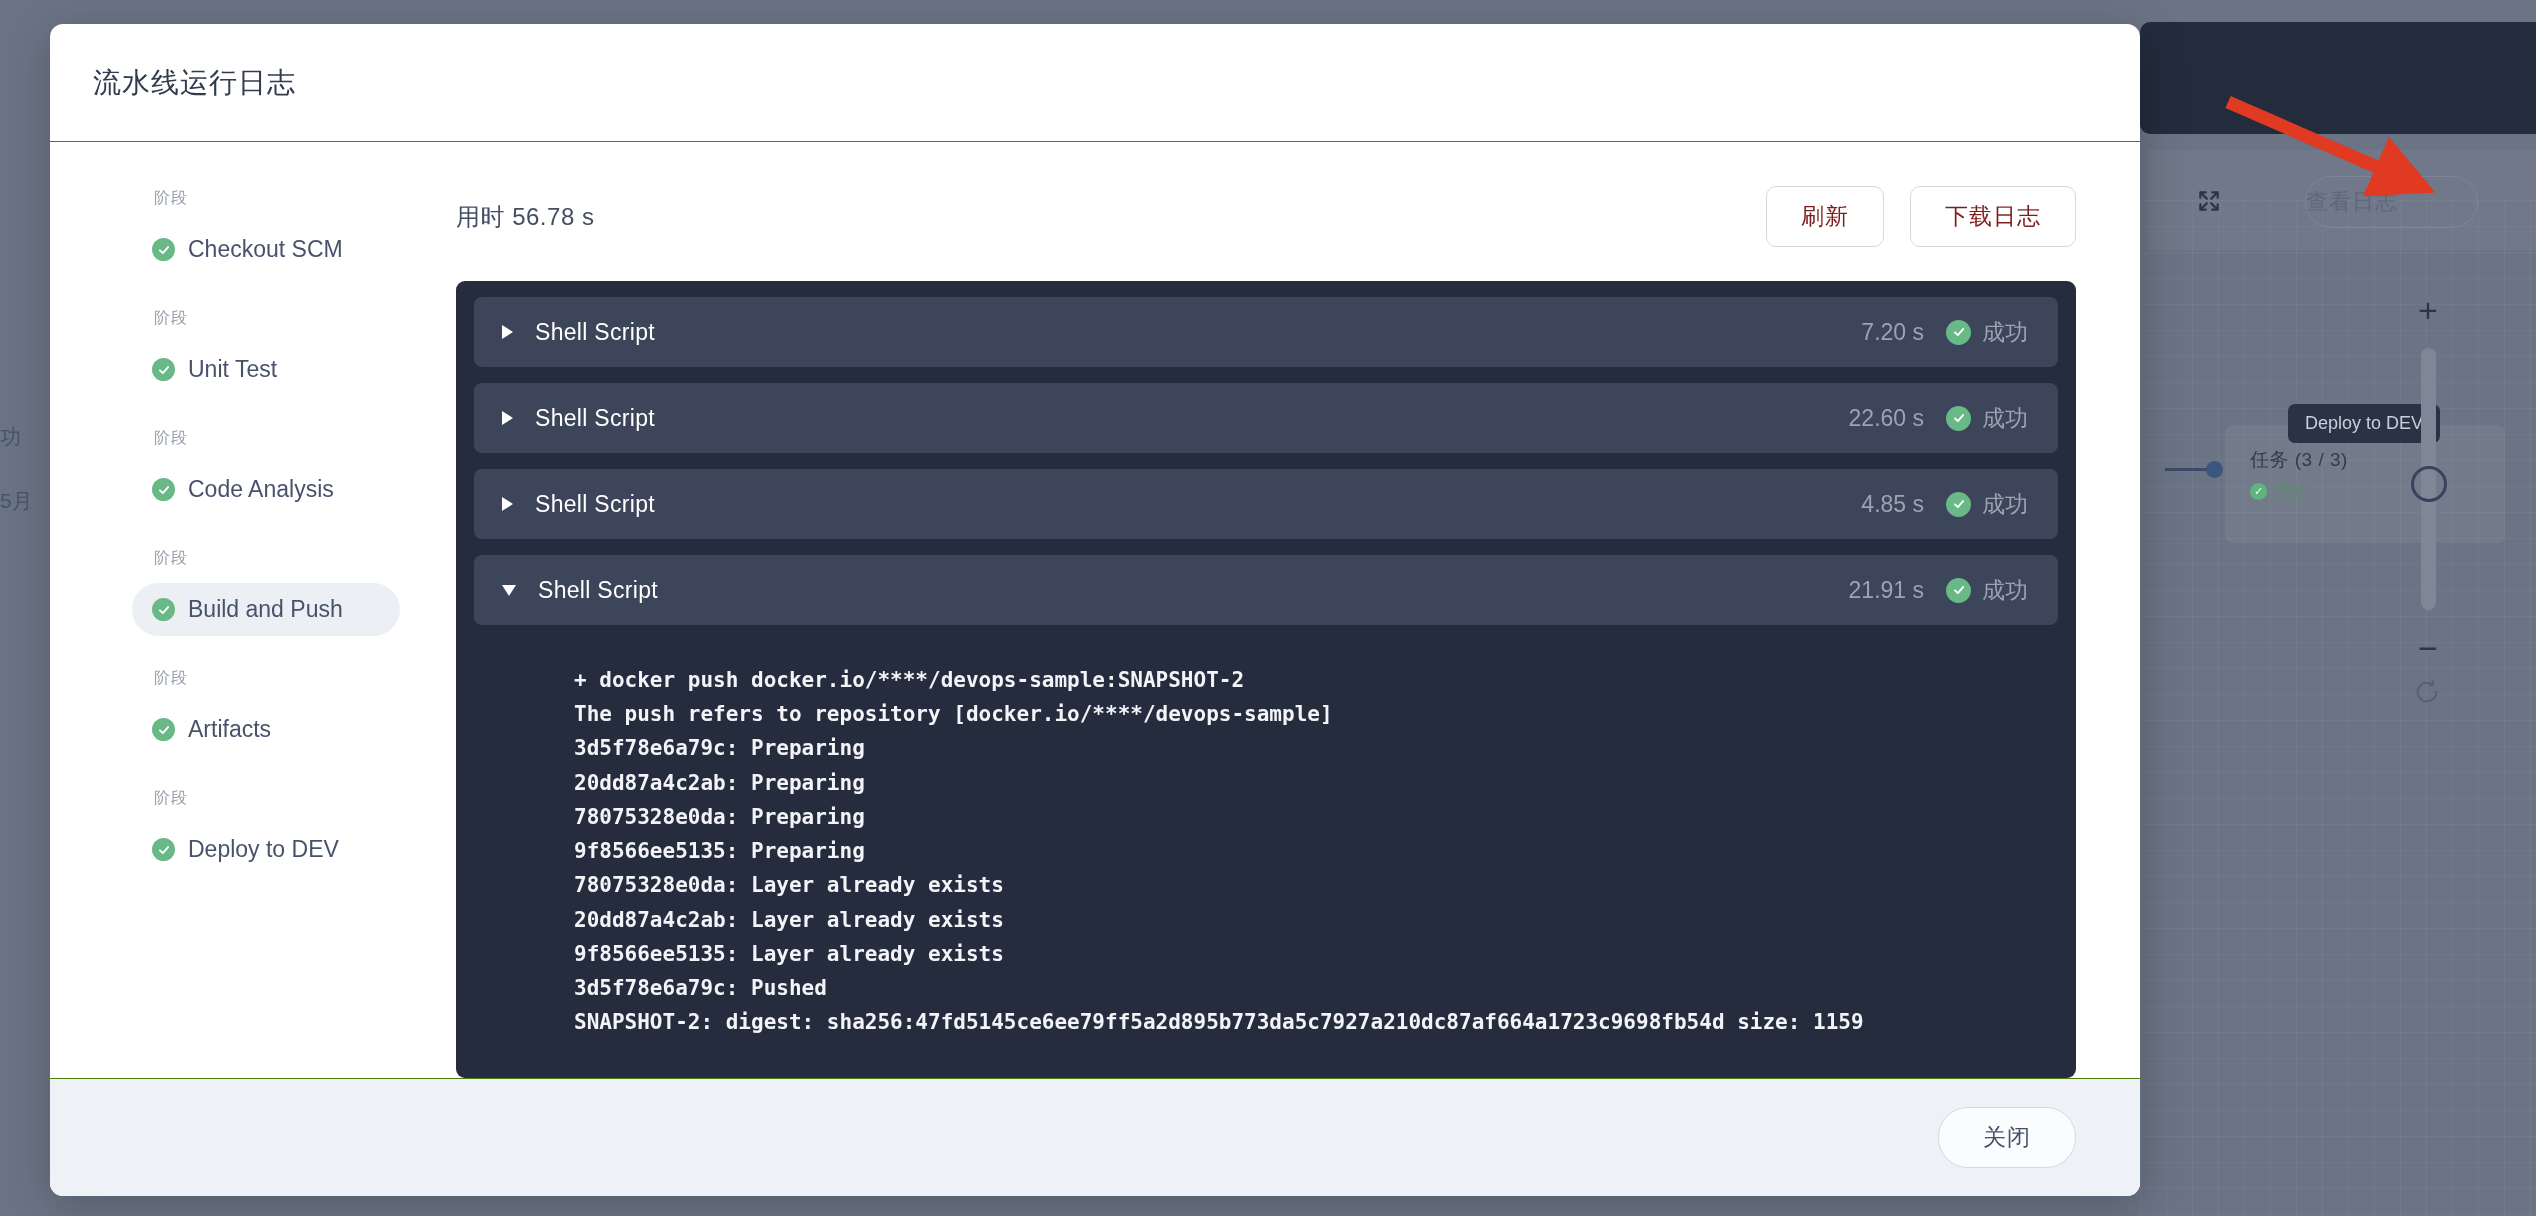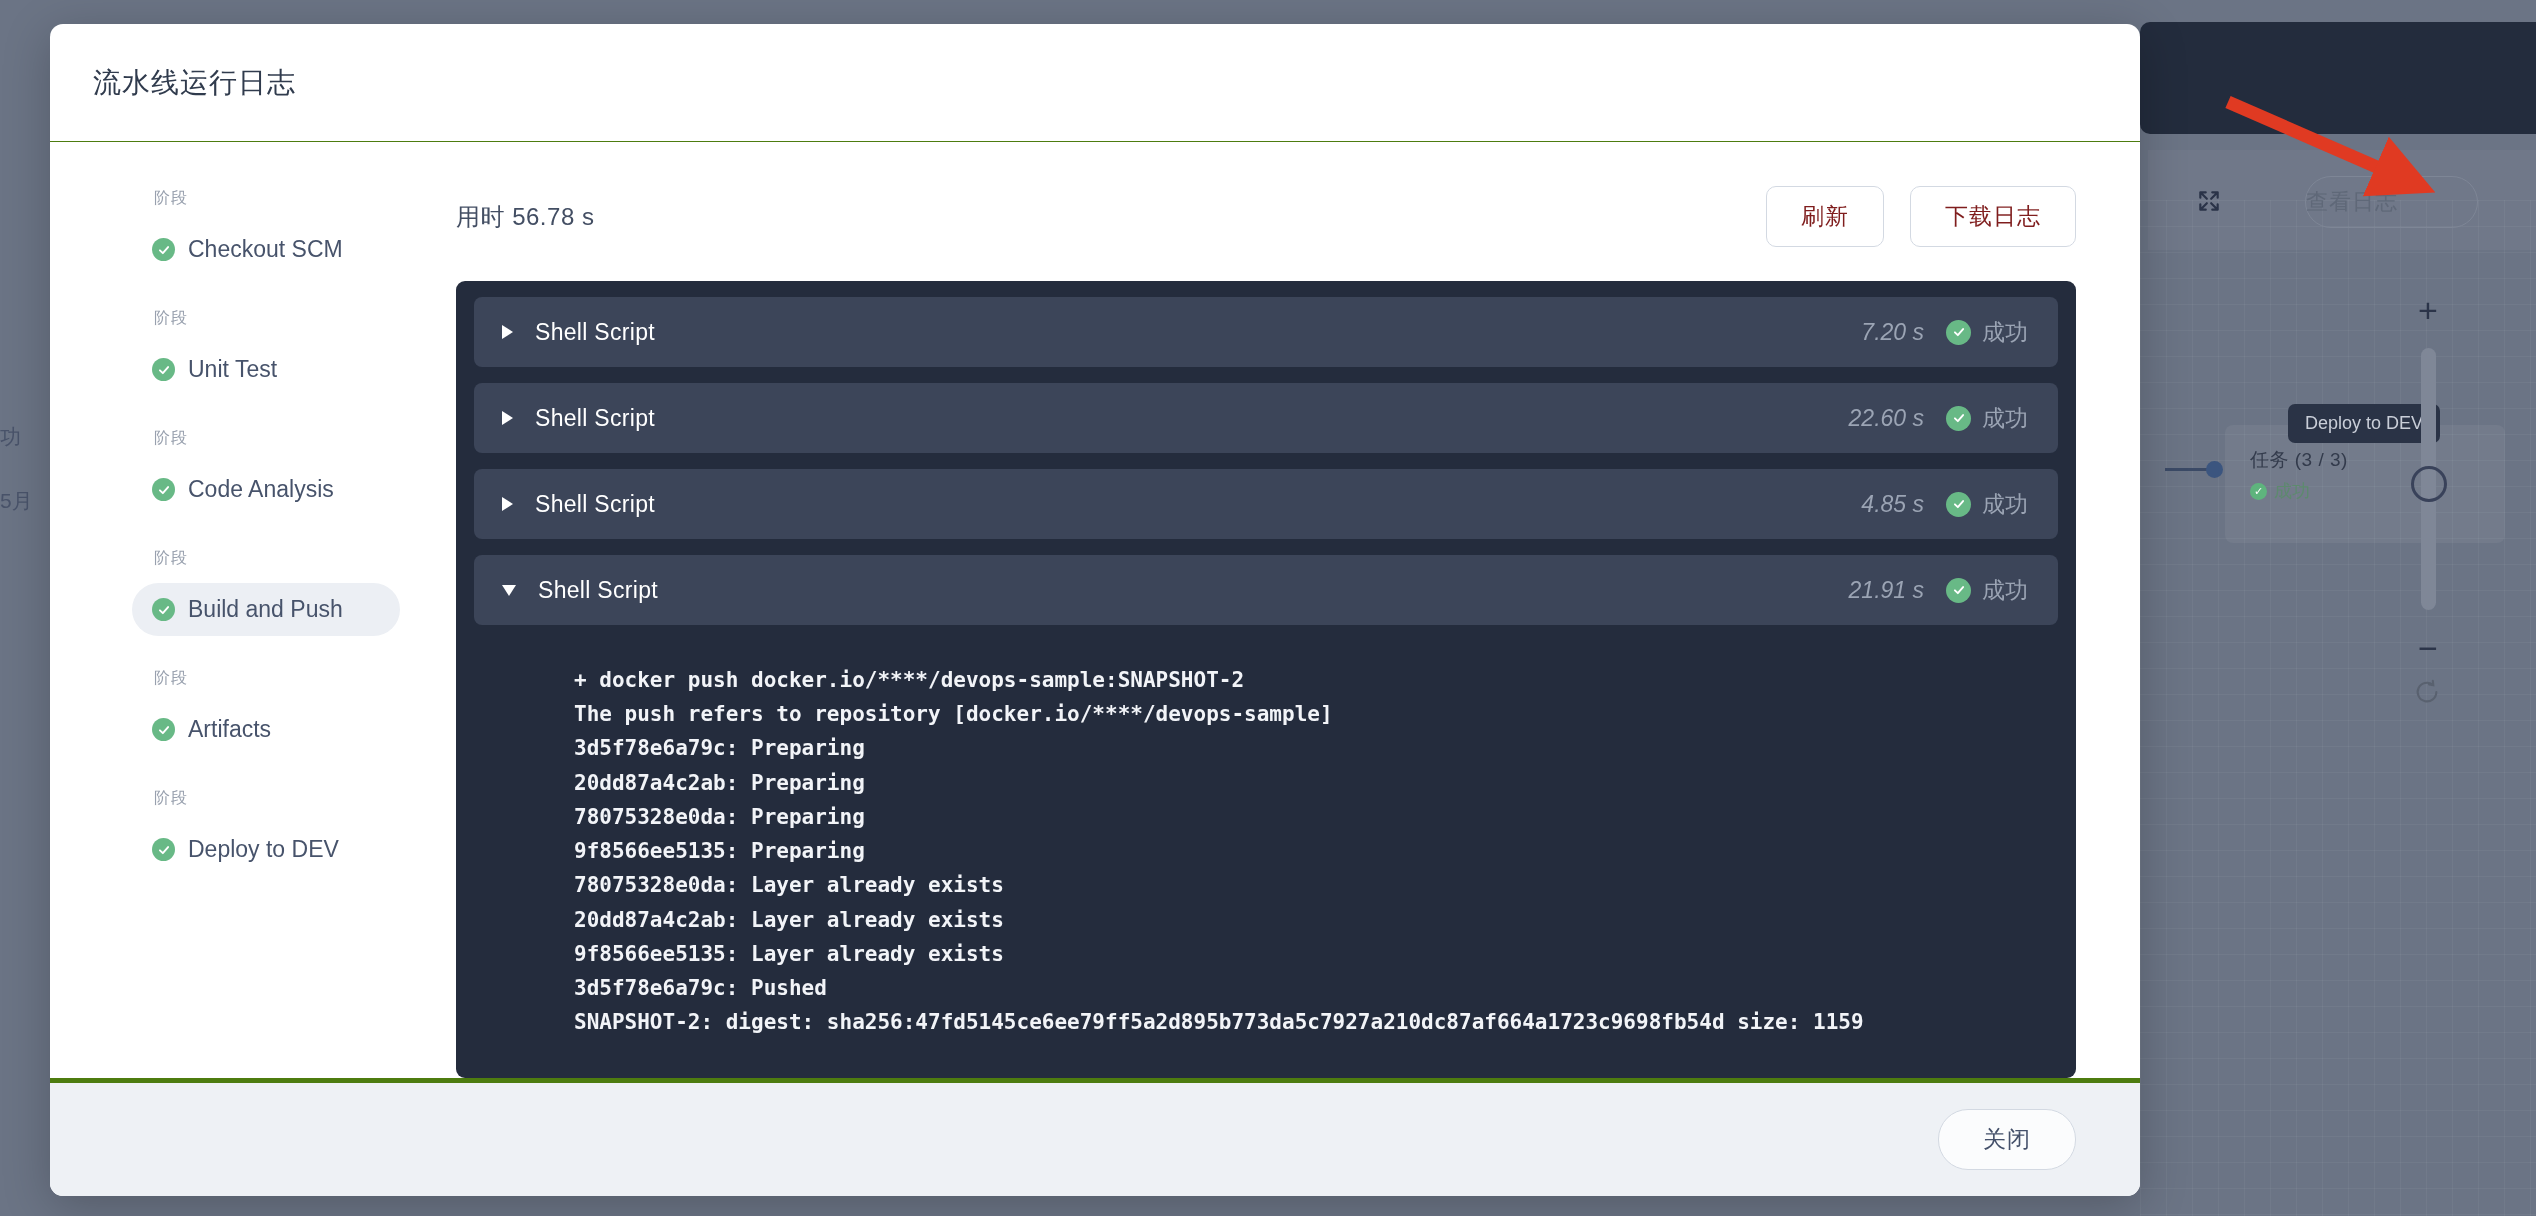--- a/index.html
+++ b/index.html
@@ -207,41 +207,41 @@
     border-left: 11px solid #ffffff;
     border-top: 7px solid transparent;
     border-bottom: 7px solid transparent;
   }
   .tri.expanded {
     border-top: 11px solid #ffffff;
     border-left: 7px solid transparent;
     border-right: 7px solid transparent;
   }
   .log-name { font-size: 23px; color: #ffffff; flex: 1; letter-spacing: .3px; }
-  .log-time { font-size: 23px; color: #9ba4b4; margin-right: 22px; font-style: italic; }
+  .log-time { font-size: 23px; color: #9ba4b4; margin-right: 22px; }
   .log-status {
     display: flex; align-items: center; gap: 11px;
     font-size: 23px; color: #9ba4b4;
   }
   .log-status .check { width: 25px; height: 25px; flex: 0 0 25px; }
 
   .log-output {
     padding: 22px 0 0 100px;
     font-family: "DejaVu Sans Mono", monospace;
     font-size: 21px;
     font-weight: bold;
     color: #f2f4f8;
     line-height: 1.63;
     white-space: pre;
   }
 
   .modal-footer {
     height: 118px; flex: 0 0 118px;
     background: #eef1f5;
-    border-top: 5px solid #4d7c0f;
+    border-top: 1px solid #4d7c0f;
     display: flex; align-items: center; justify-content: flex-end;
     padding-right: 64px;
   }
   .btn-close {
     border: 1.5px solid #d3d9e2;
     background: #fbfcfd;
     color: #44506a;
     font-size: 23px;
     border-radius: 30px;
     padding: 14px 44px;

